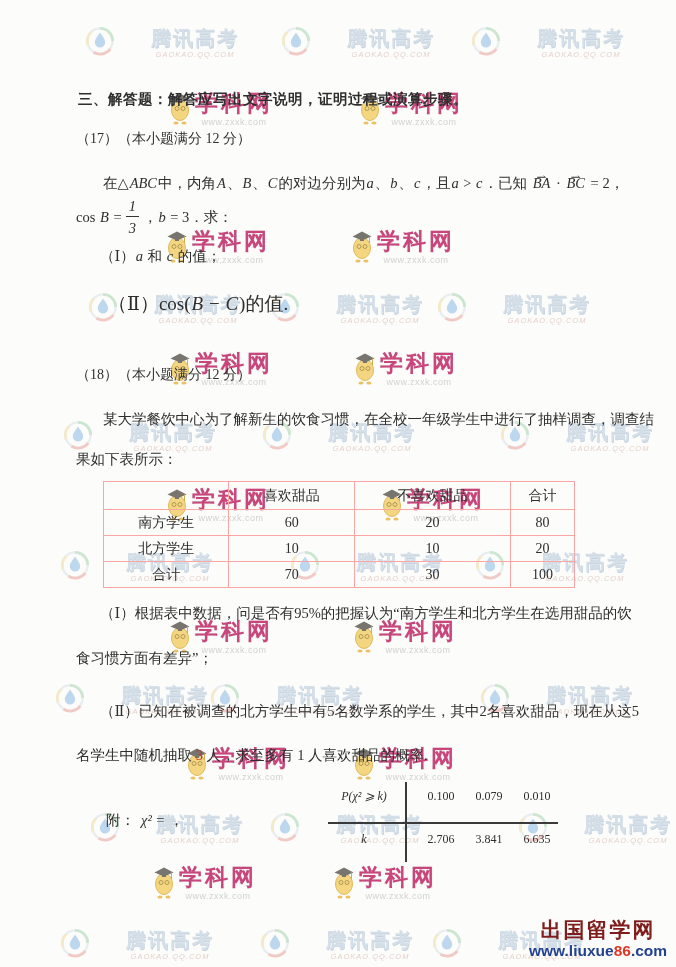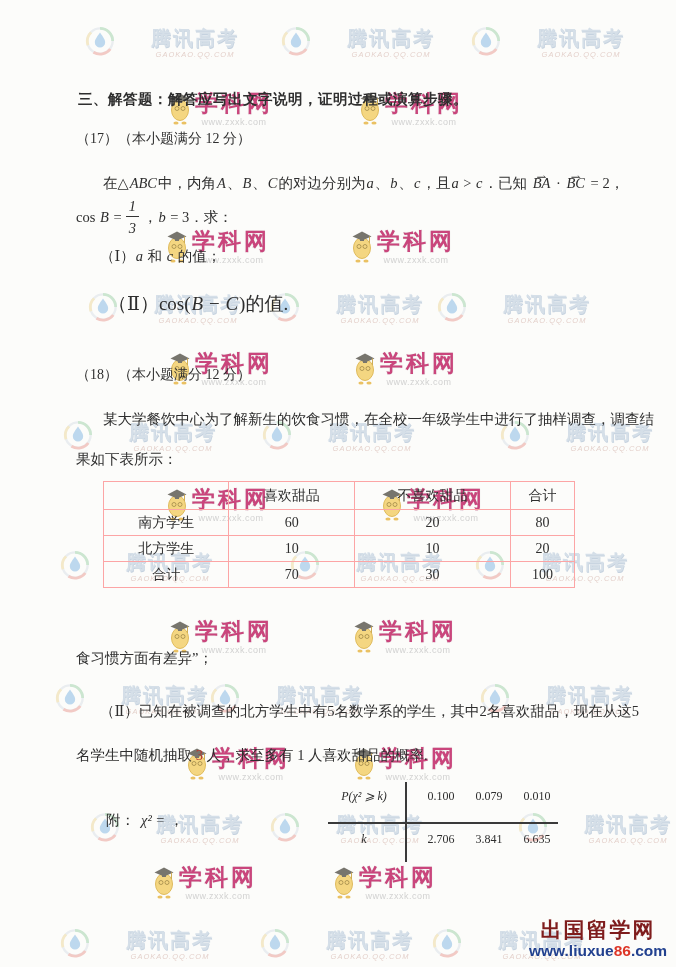--- a/index.html
+++ b/index.html
@@ -648,20 +648,21 @@
         </tr>
         <tr>
           <td>合计</td>
           <td>70</td>
           <td>30</td>
           <td>100</td>
         </tr>
       </tbody>
     </table>
 
+    <div class="blk" id="q18-i1-l1">（Ⅰ）根据表中数据，问是否有95%的把握认为“南方学生和北方学生在选用甜品的饮</div>
     <div class="blk" id="q18-i1-l2">食习惯方面有差异”；</div>
     <div class="blk" id="q18-i2-l1">（Ⅱ）已知在被调查的北方学生中有5名数学系的学生，其中2名喜欢甜品，现在从这5</div>
     <div class="blk" id="q18-i2-l2"><span class="seg-t">名学生中随机抽取 </span><span class="seg-red">3</span><span class="seg-t"> 人，求至多有 1 人喜欢甜品的概率.</span></div>
 
     <div class="blk" id="formula">
       <span>附：</span>
       <span class="chi">χ² =</span>
       <span>，</span>
     </div>
 

